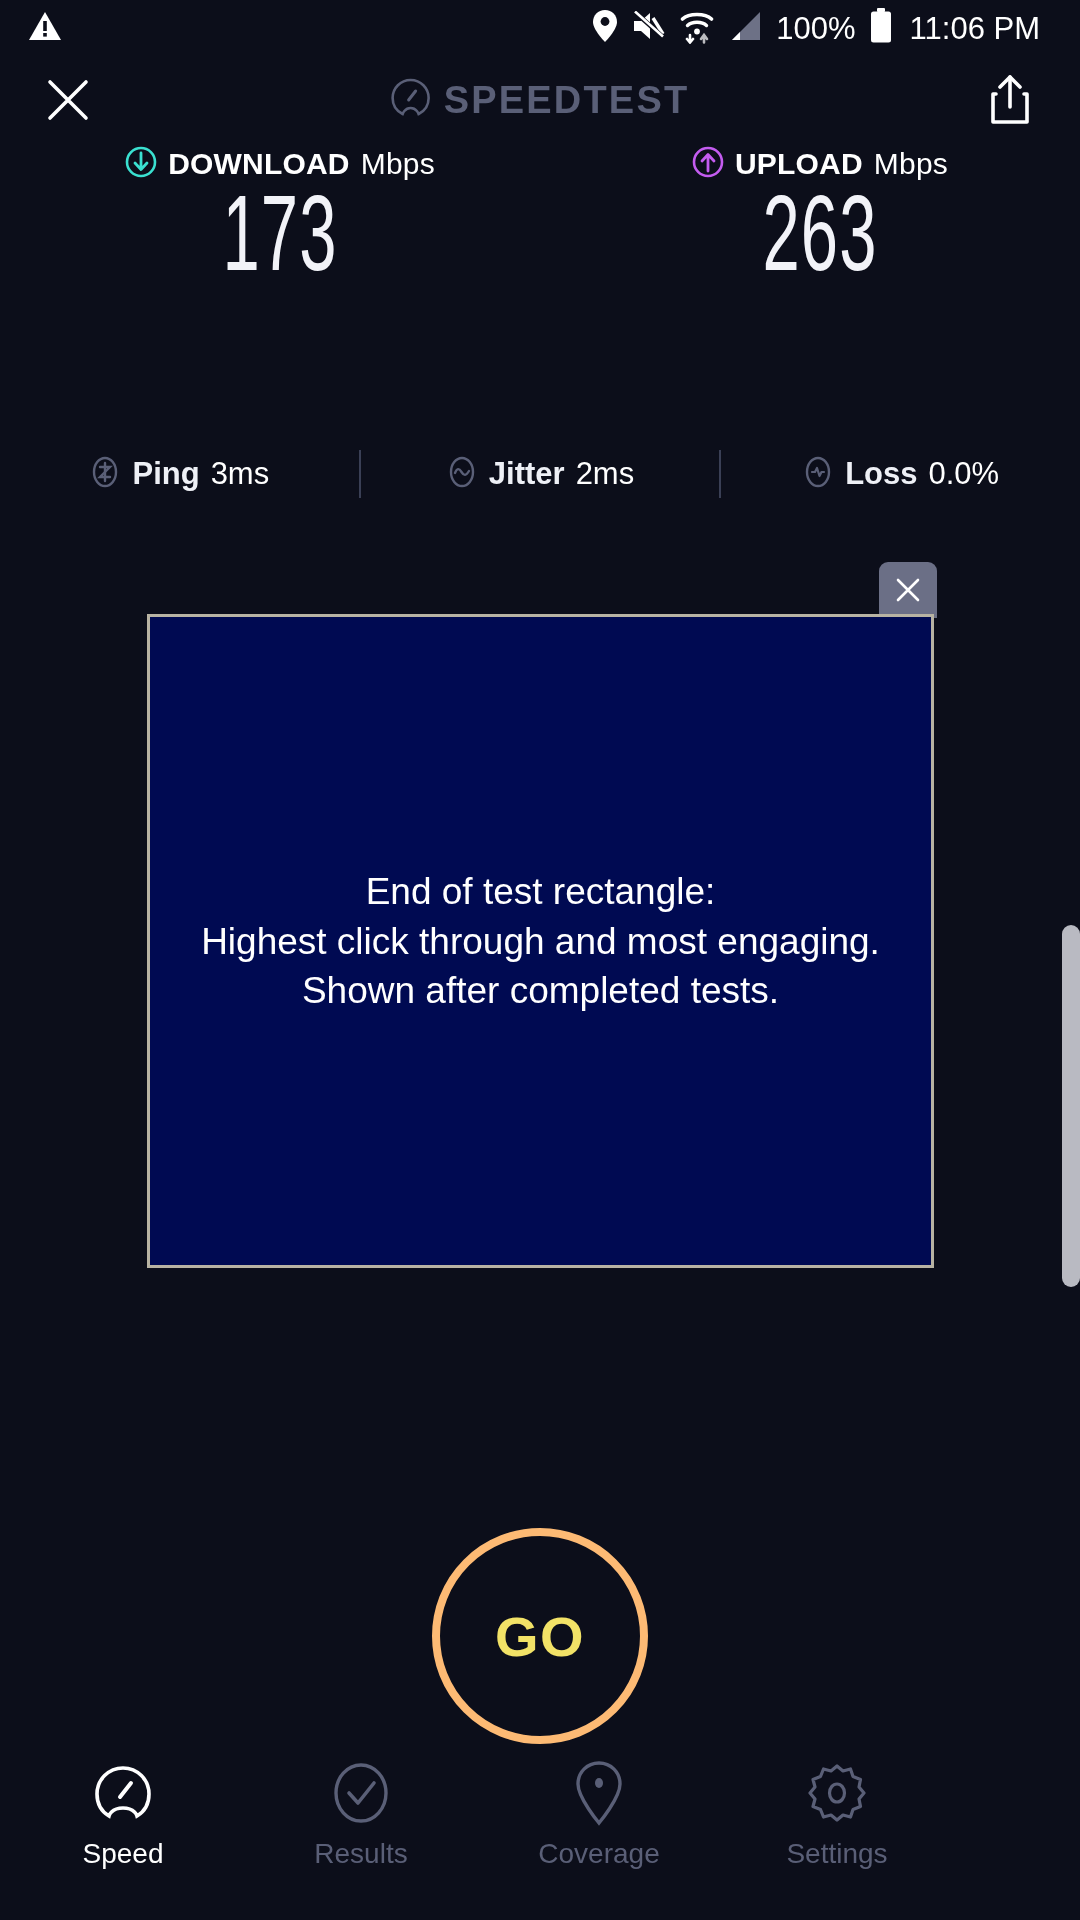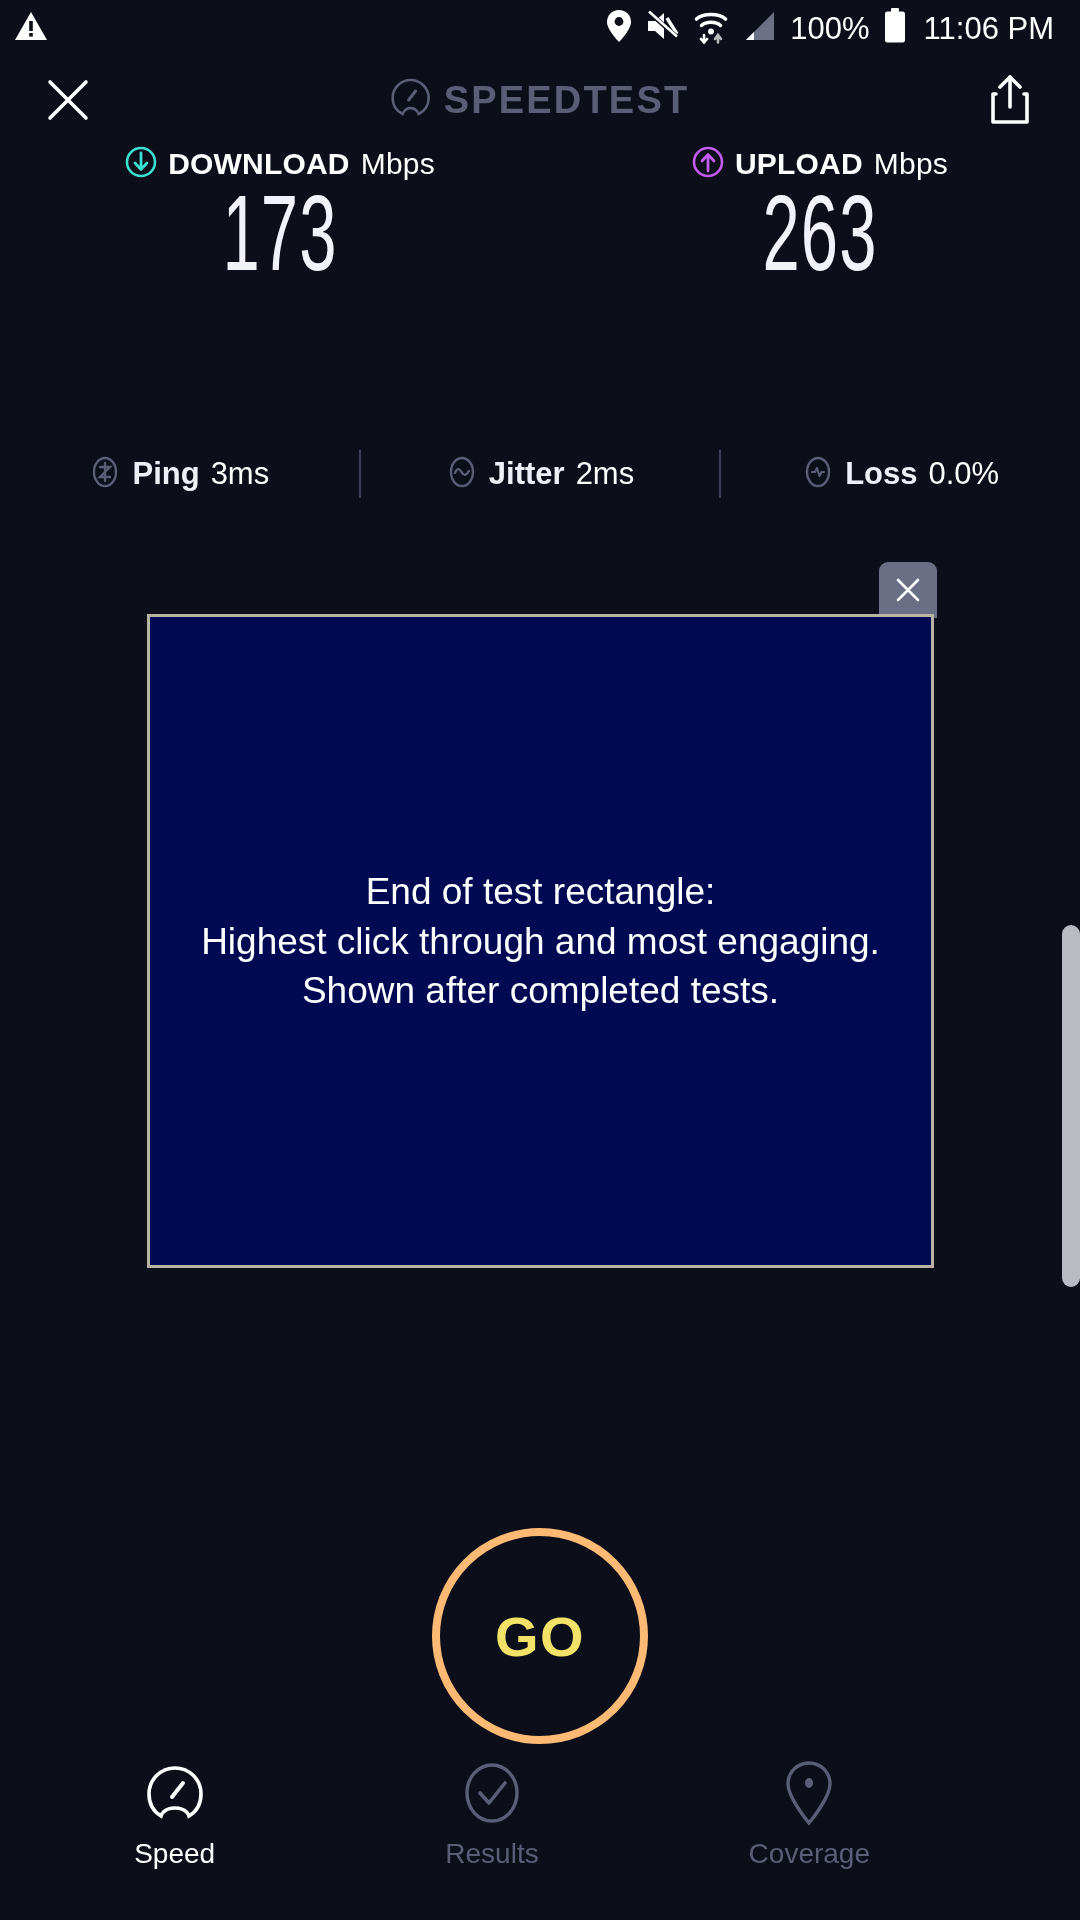--- a/index.html
+++ b/index.html
@@ -14,21 +14,21 @@
     width:1080px; height:1920px;
     background:#0c0e1a;
     color:#fff;
   }
 
   
   #status-bar {
     position:absolute; top:0; left:0;
     width:1068px; height:56px;
     display:flex; align-items:center;
-    padding:0 14px;
+    padding:0 28px;
   }
   #status-left { display:flex; align-items:center; }
   #status-right {
     margin-left:auto;
     display:flex; align-items:center; gap:14px;
   }
   .sb-icon { display:block; }
   #battery-pct {
     font-size:31px; font-weight:400; color:#fff;
     letter-spacing:0px; line-height:1;
@@ -175,21 +175,21 @@
     cursor:pointer;
     background:transparent;
   }
   #go-label {
     font-size:56px; font-weight:700;
     color:#f2e267; letter-spacing:1.5px;
   }
 
   
   #bottom-nav {
-    position:absolute; left:16px; bottom:0;
+    position:absolute; left:4px; bottom:0;
     width:952px; height:170px;
     display:flex;
     padding-top:12px;
   }
   .nav-item {
     flex:1;
     display:flex; flex-direction:column;
     align-items:center; justify-content:flex-start;
     gap:14px;
     cursor:pointer;
@@ -409,16 +409,25 @@
     <div class="nav-item">
       <span class="nav-icon">
         <svg width="52" height="66" viewBox="0 0 52 66">
           <path d="M26 3 C14 3 5 12.2 5 24 C5 38 26 63 26 63 C26 63 47 38 47 24 C47 12.2 38 3 26 3 Z" fill="none" stroke="#5a5f77" stroke-width="3.4"></path>
           <ellipse cx="26" cy="23" rx="4" ry="5" fill="#5a5f77"></ellipse>
         </svg>
       </span>
       <span class="nav-label">Coverage</span>
     </div>
 
+    <div class="nav-item">
+      <span class="nav-icon">
+        <svg width="62" height="62" viewBox="0 0 62 62">
+          <path d="M31 4 L37 9 L44.5 7 L47 14.5 L54.5 17.5 L53 25 L58 31 L53 37 L54.5 44.5 L47 47.5 L44.5 55 L37 53 L31 58 L25 53 L17.5 55 L14.5 47.5 L7 44.5 L9 37 L4 31 L9 25 L7 17.5 L14.5 14.5 L17.5 7 L25 9 Z" fill="none" stroke="#5a5f77" stroke-width="3.2" stroke-linejoin="round"></path>
+          <ellipse cx="31" cy="31" rx="7.5" ry="9" fill="none" stroke="#5a5f77" stroke-width="3.2"></ellipse>
+        </svg>
+      </span>
+      <span class="nav-label">Settings</span>
+    </div>
 
   </div>
 
 </div>
 
 </body></html>

